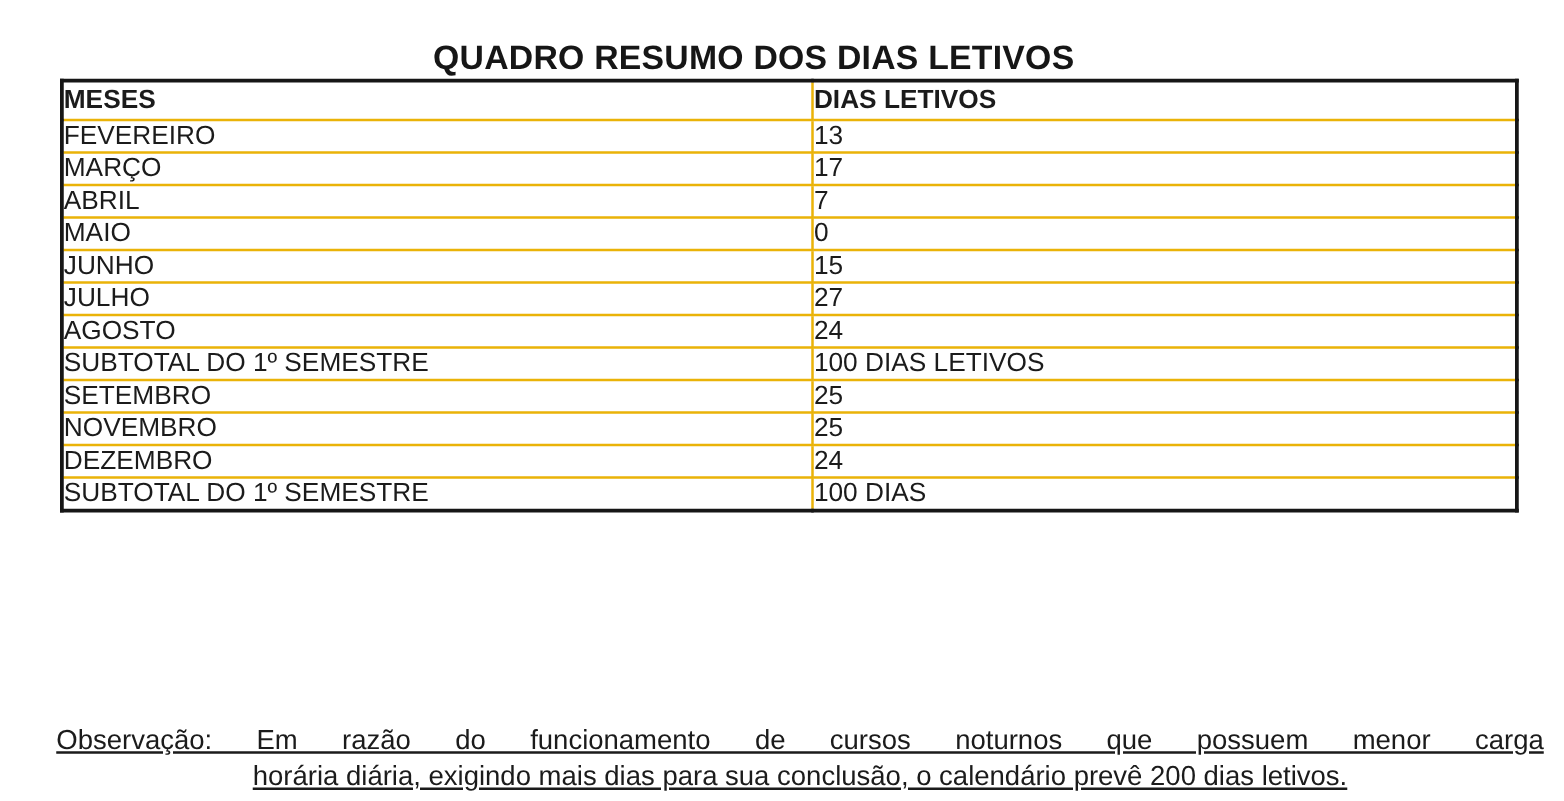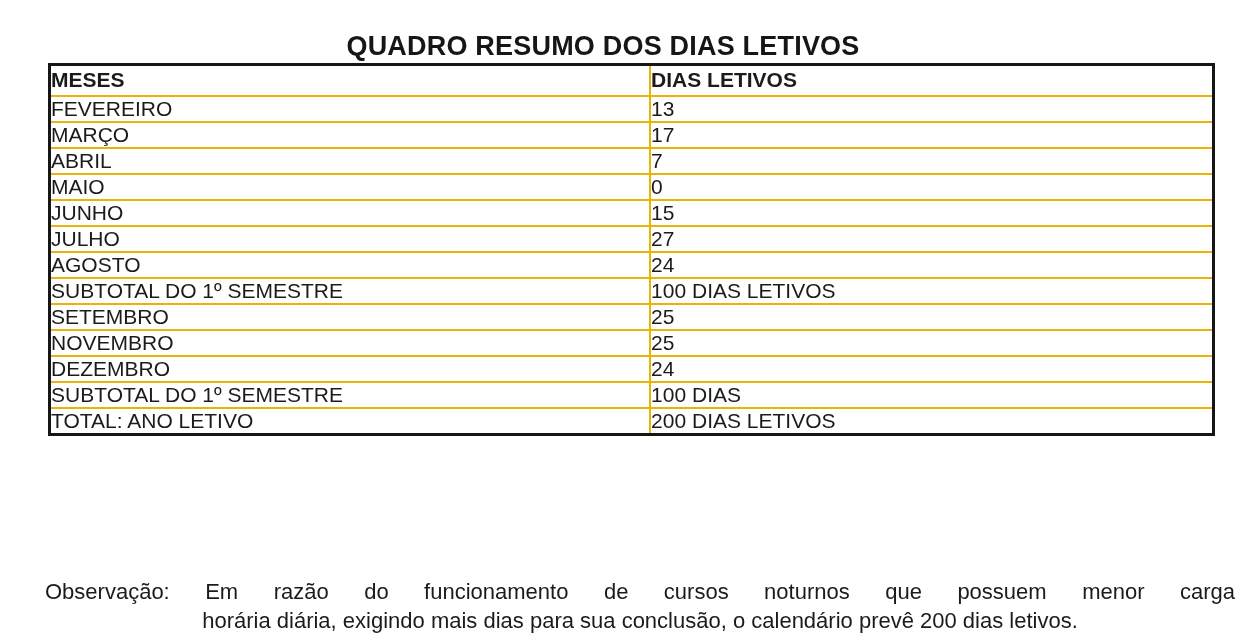--- a/index.html
+++ b/index.html
@@ -44,20 +44,21 @@
   .summary-table tr.emph td { font-weight: 400; }
   .col-month { width: 51.6%; }
   .col-days  { width: 48.4%; }
   .observation {
     position: absolute;
     left: 45px; top: 577px;
     width: 1190px;
     font-size: 22px;
     line-height: 29px;
     color: #1b1b1b;
+    text-decoration: underline;
   }
   .obs-line { width: 100%; text-align: center; }
   .obs-line.justified {
     text-align: justify;
     text-align-last: justify;
   }
 </style>
 </head>
 <body>
 
@@ -116,23 +117,19 @@
       <td>25</td>
     </tr>
     <tr>
       <td>DEZEMBRO</td>
       <td>24</td>
     </tr>
     <tr class="emph">
       <td>SUBTOTAL DO 1º SEMESTRE</td>
       <td>100 DIAS</td>
     </tr>
-    <tr class="emph">
-      <td>TOTAL: ANO LETIVO</td>
-      <td>200 DIAS LETIVOS</td>
-    </tr>
   </tbody>
 </table>
 
 <div class="observation">
   <div class="obs-line justified">Observação: Em razão do funcionamento de cursos noturnos que possuem menor carga</div>
   <div class="obs-line">horária diária, exigindo mais dias para sua conclusão, o calendário prevê 200 dias letivos.</div>
 </div>
 
 </body></html>

